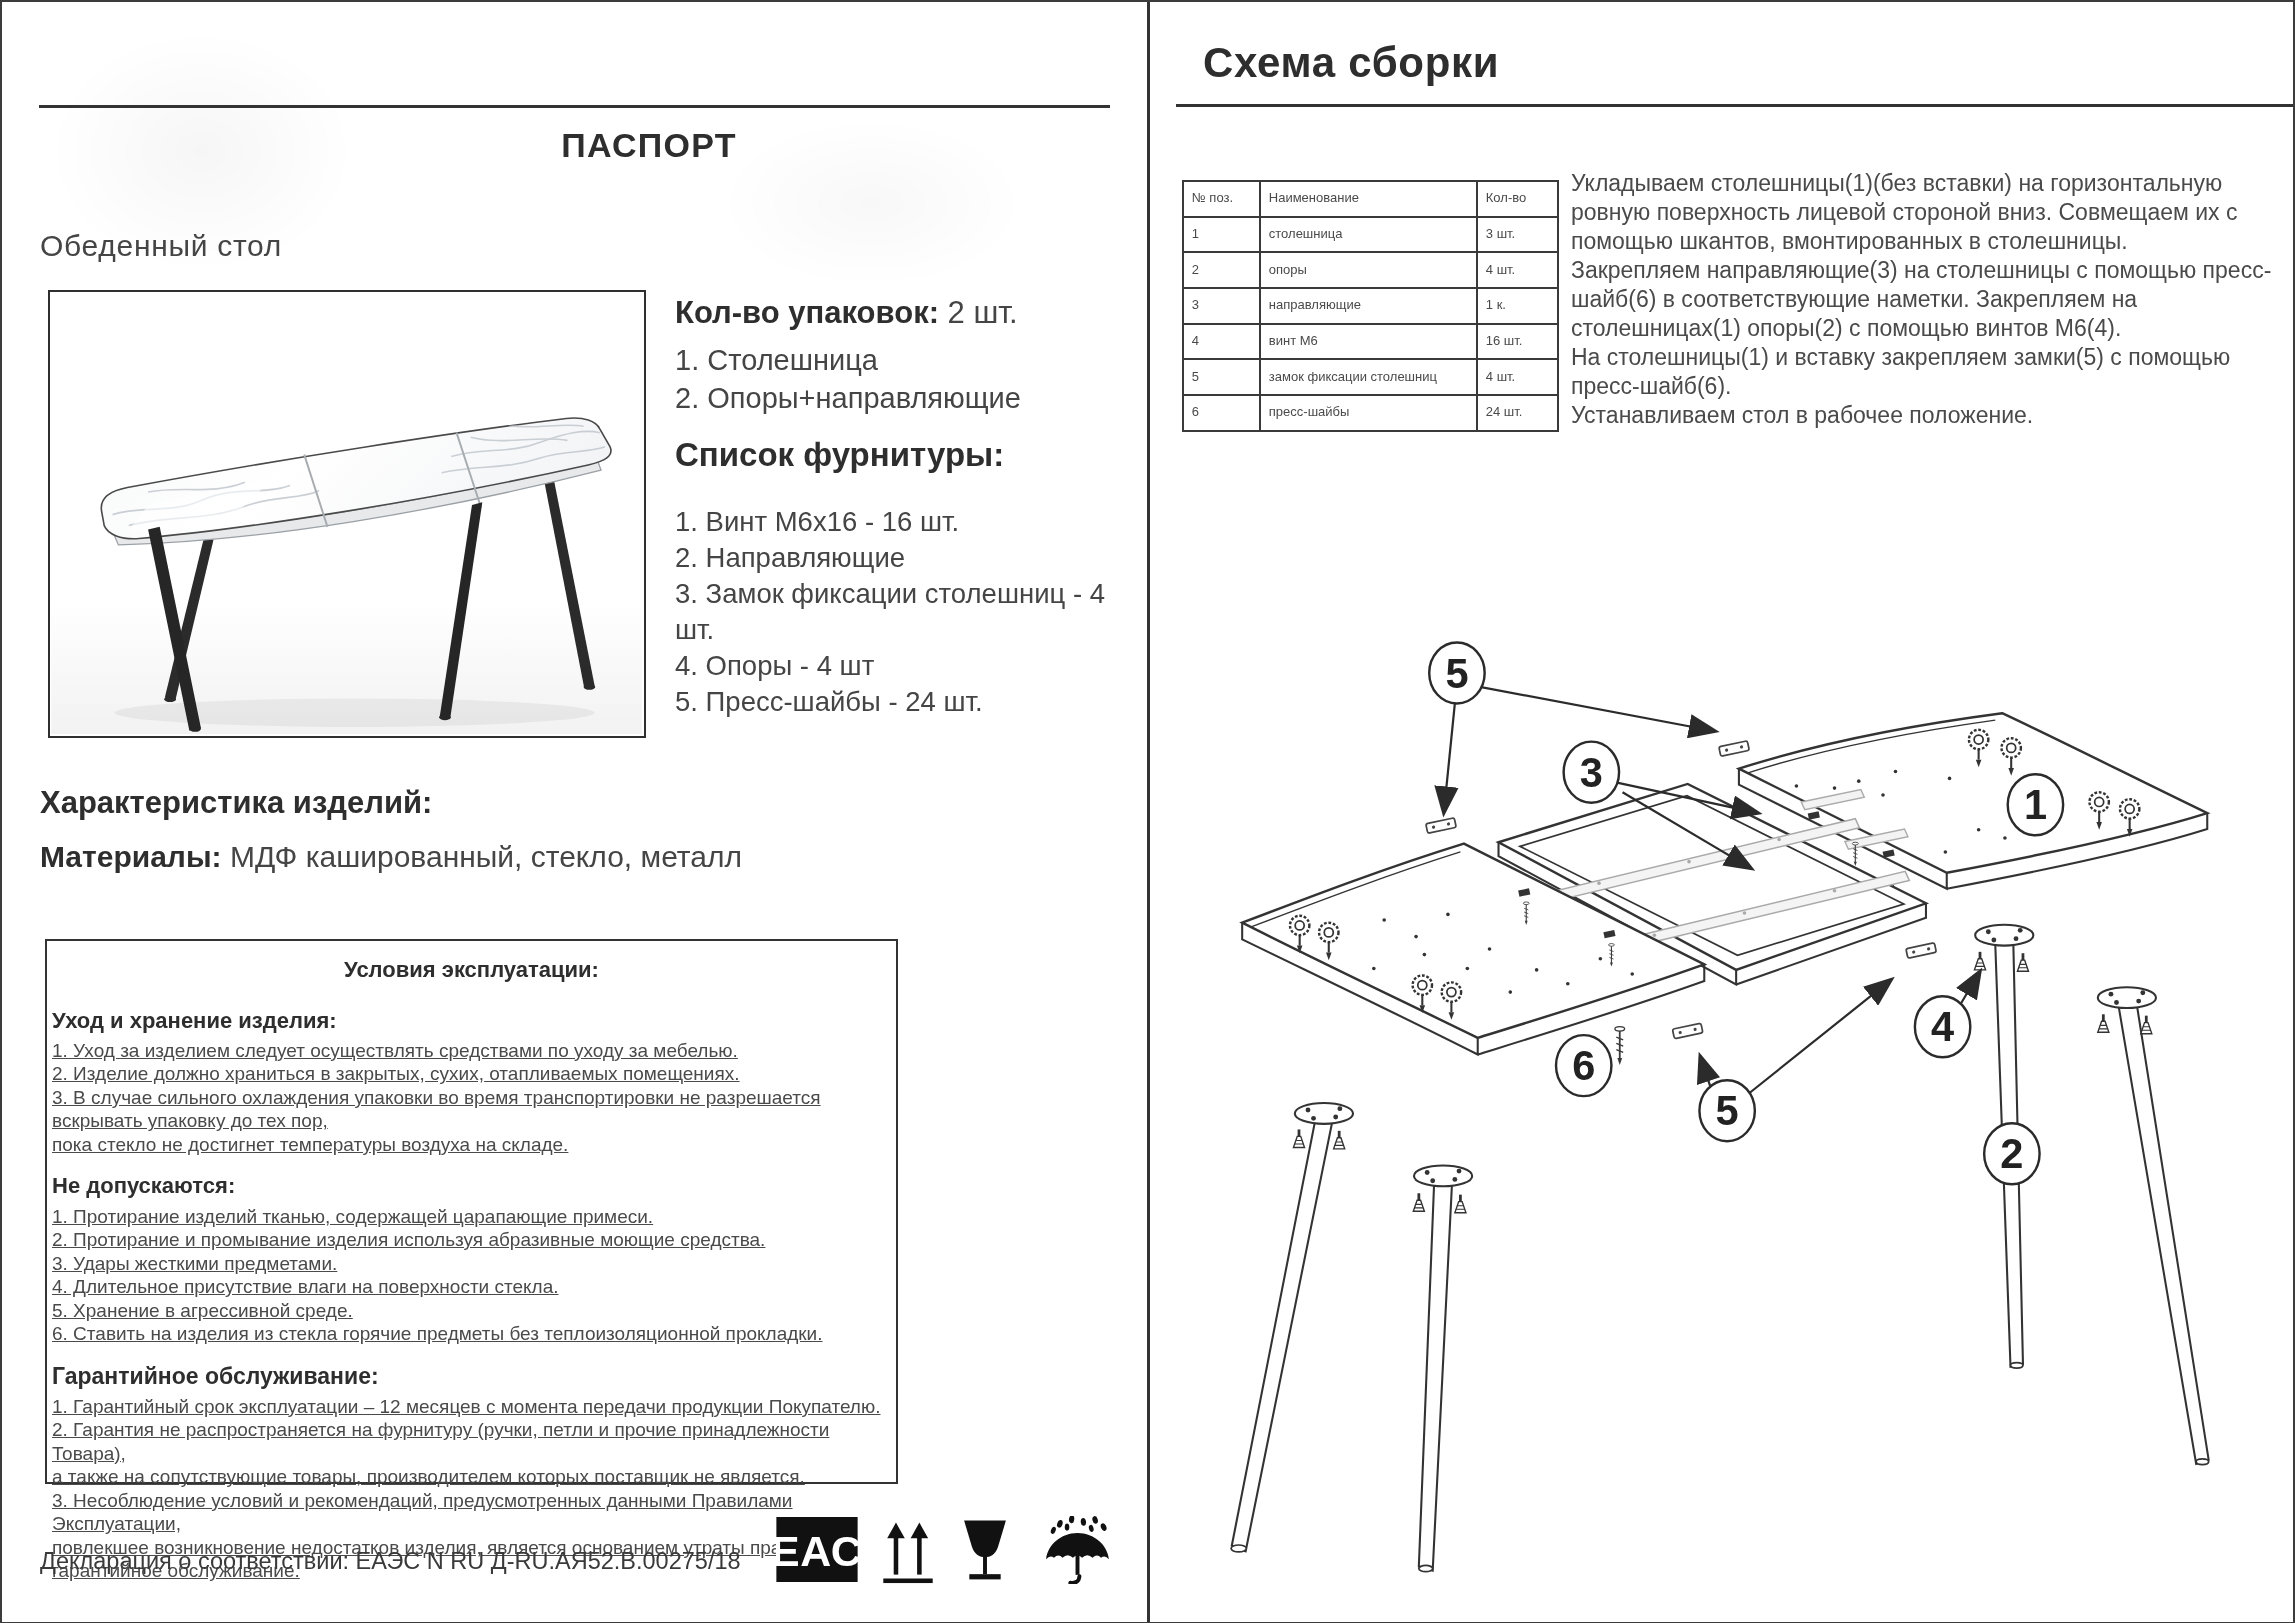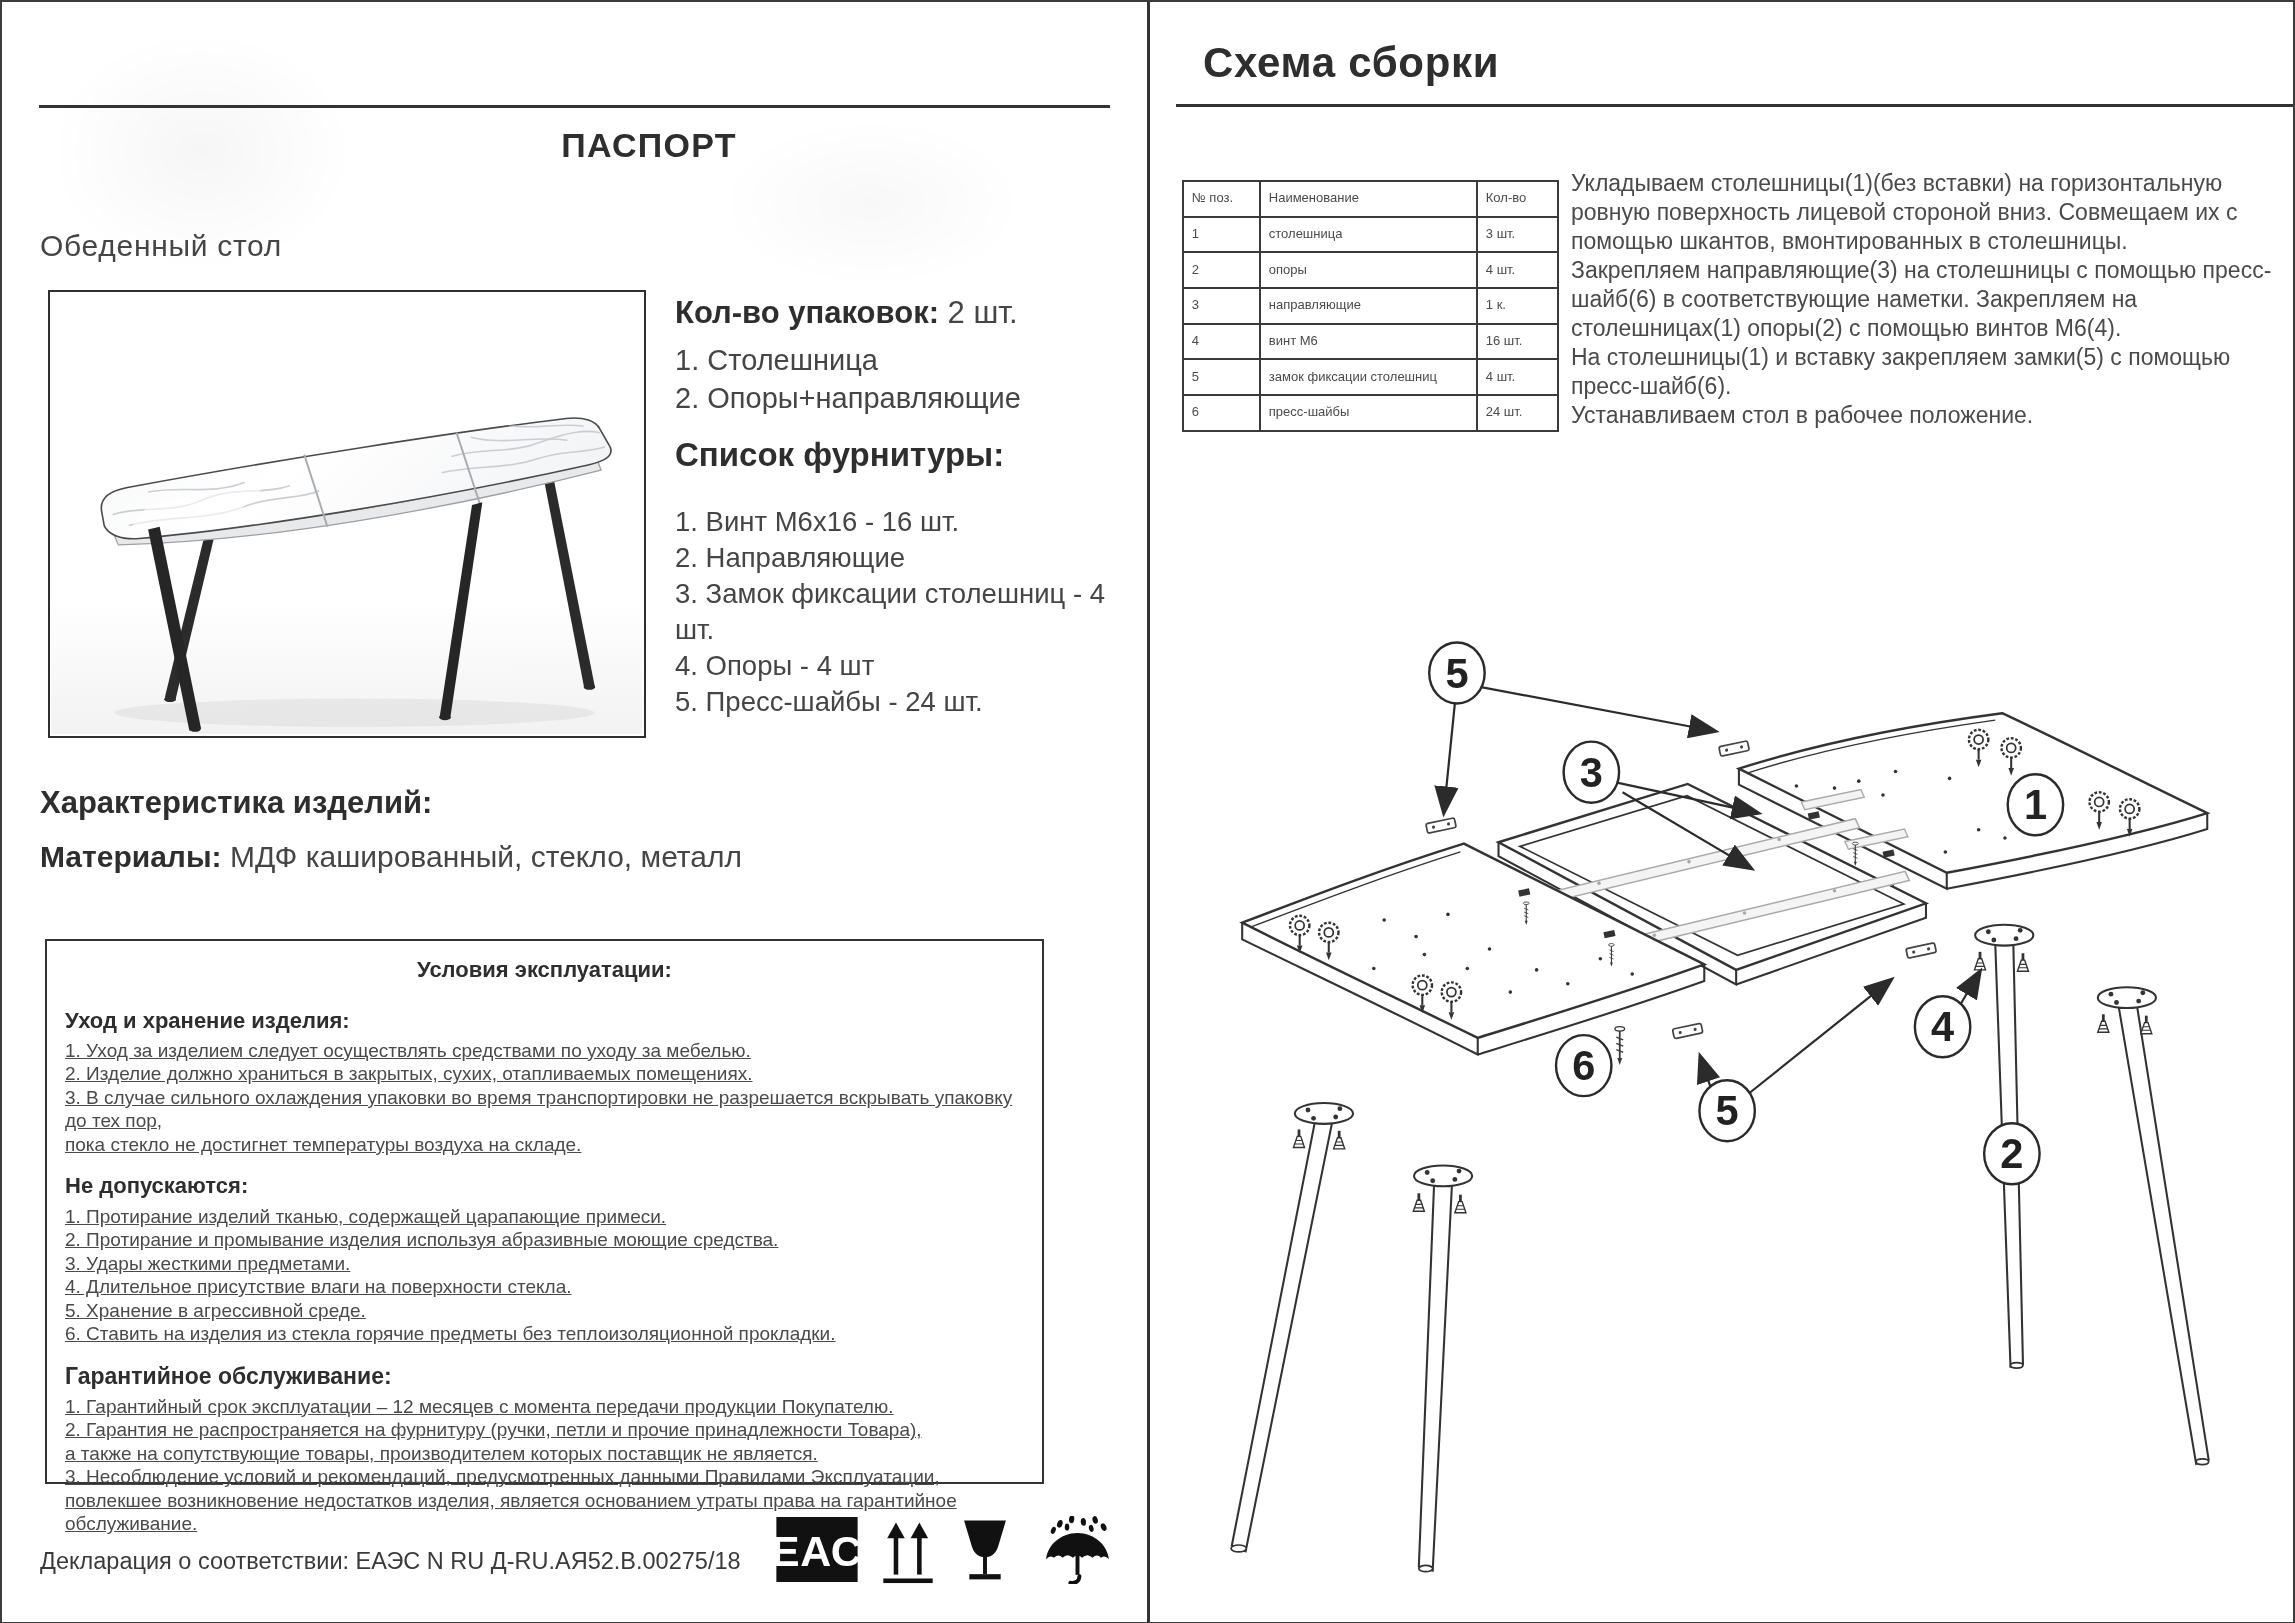--- a/index.html
+++ b/index.html
@@ -21,21 +21,21 @@
   
   .passport-title{left:0;top:124px;width:1294px;text-align:center;font-size:34px;letter-spacing:1.3px;}
   .product-name{left:38px;top:227px;font-size:30px;color:#454545;letter-spacing:0.7px;}
   .photo-box{left:46px;top:288px;width:598px;height:448px;border:2.6px solid #2f2f2f;box-sizing:border-box;background:#fff;}
   .pkg-line{left:673px;top:293px;font-size:31px;color:#454545;}
   .pkg-items{left:673px;top:339px;font-size:29px;line-height:38px;color:#454545;}
   .hw-title{left:673px;top:434px;font-size:33px;}
   .hw-items{left:673px;top:502px;font-size:27.5px;line-height:36px;color:#454545;width:471px;}
   .char-title{left:38px;top:783px;font-size:31px;}
   .materials{left:38px;top:838px;font-size:30px;color:#454545;}
-  .cond-box{left:43px;top:937px;width:999px;height:545px;border:2.6px solid #333;box-sizing:border-box;padding:0 18px;}
+  .cond-box{left:43px;top:937px;width:853px;height:545px;border:2.6px solid #333;box-sizing:border-box;padding:0 5px;}
   .cond-title{margin-top:15.7px;text-align:center;font-size:22px;}
   .sec-title{margin-top:25px;font-size:22px;}
   .cond-items{font-size:19px;line-height:23.5px;color:#4a4a4a;margin-top:5.2px;white-space:pre-line;text-decoration:underline;}
   .warr-title{margin-top:17px;font-size:23px;}
   .declaration{left:38px;top:1546px;font-size:23.5px;color:#3a3a3a;}
   .icon{position:absolute;}
   
   .scheme-title{left:1175px;top:37px;font-size:42px;letter-spacing:0.7px;margin-left:26px;}
   table.parts{position:absolute;left:1180px;top:178px;width:375px;border-collapse:collapse;
       font-size:13px;color:#4a4a4a;table-layout:fixed;}

